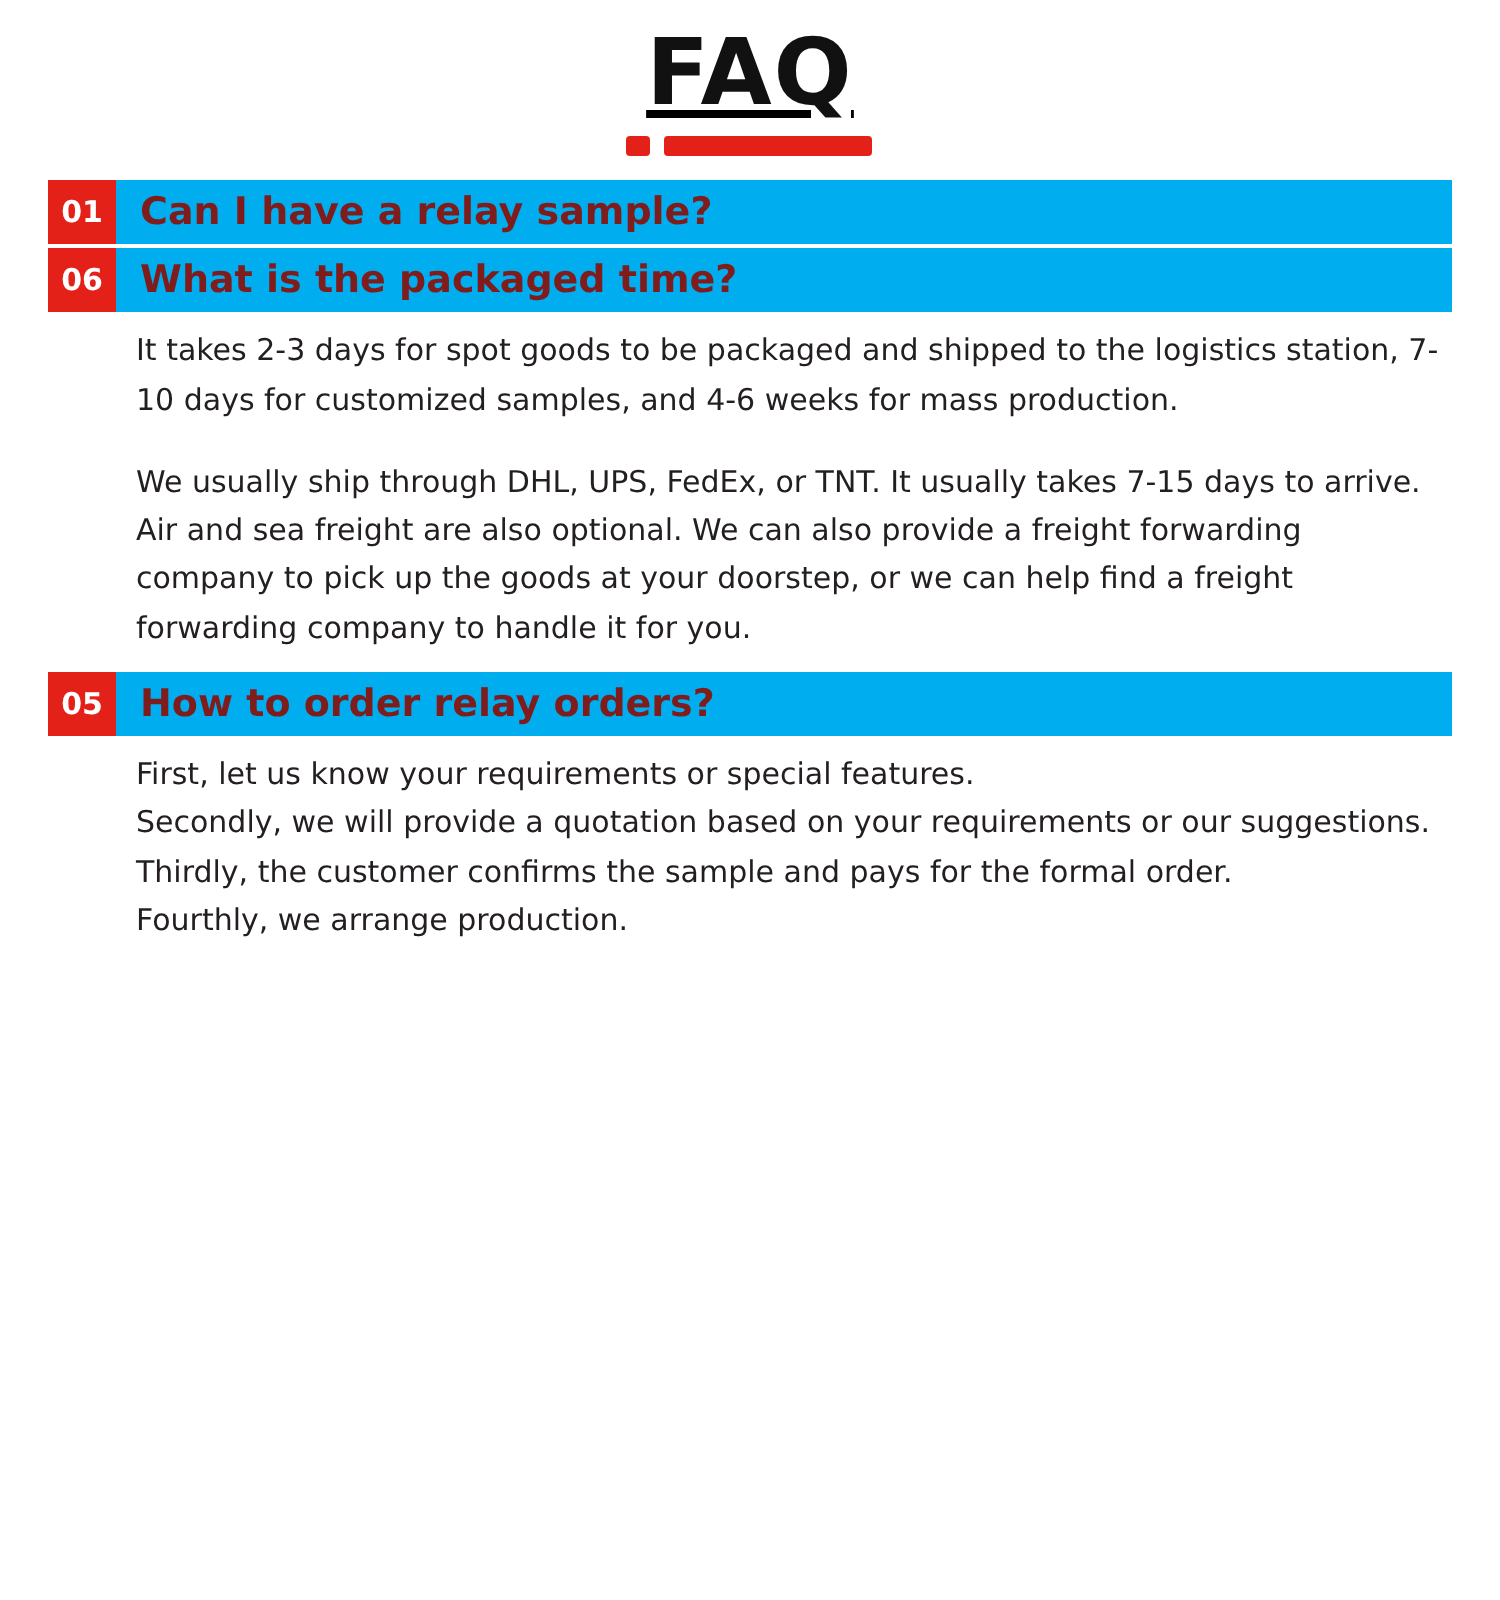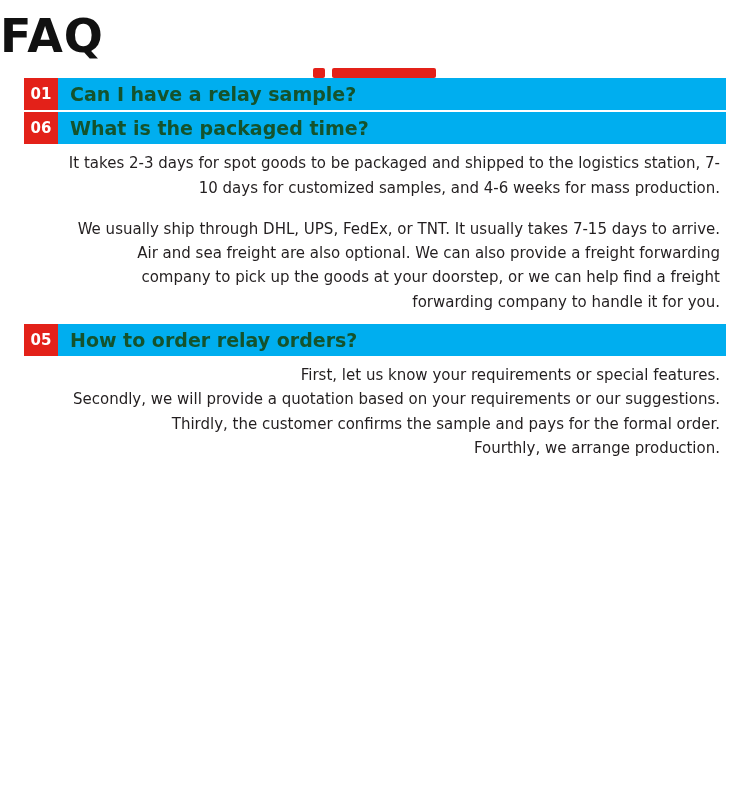--- a/index.html
+++ b/index.html
@@ -12,22 +12,23 @@
     font-family: "DejaVu Sans", "Liberation Sans", sans-serif;
   }
   .page {
     width: 750px;
     height: 800px;
     position: relative;
     background: #ffffff;
     overflow: hidden;
   }
   .header {
-    text-align: left;
+    text-align: center;
     padding-top: 12px;
+    text-decoration: underline;
   }
   .header-title {
     font-size: 46px;
     font-weight: bold;
     color: #111111;
     letter-spacing: 1px;
     line-height: 1.05;
     margin: 0;
   }
   .header-underline {
@@ -45,22 +46,22 @@
     border-radius: 2px;
   }
   .underline-bar {
     margin-left: 7px;
     width: 104px;
     height: 10px;
     background: #e32119;
     border-radius: 2px;
   }
   .faq-list {
+    margin-top: 12px;
     padding: 0 24px 0 24px;
-    text-align: right;
   }
   .faq-item { margin-bottom: 2px; }
   .qrow {
     display: flex;
     align-items: stretch;
     height: 32px;
   }
   .qnum {
     width: 34px;
     min-width: 34px;
@@ -69,21 +70,21 @@
     font-size: 15px;
     font-weight: bold;
     display: flex;
     align-items: center;
     justify-content: center;
     letter-spacing: 0px;
   }
   .qtext {
     flex: 1;
     background: #00AEEF;
-    color: #14532d;
+    color: #7f1d1d;
     font-size: 19px;
     font-weight: bold;
     display: flex;
     align-items: center;
     padding-left: 12px;
     white-space: nowrap;
     overflow: hidden;
   }
   .answer {
     color: #231f20;

